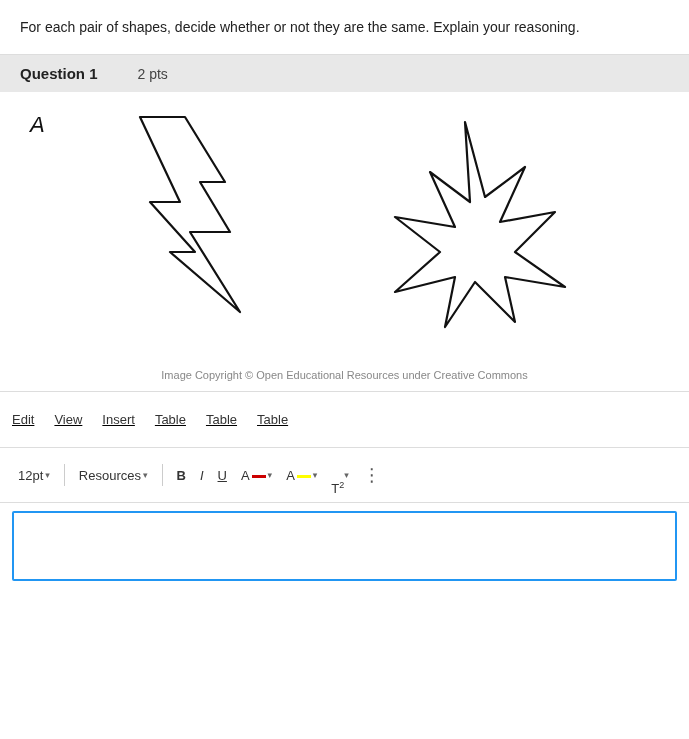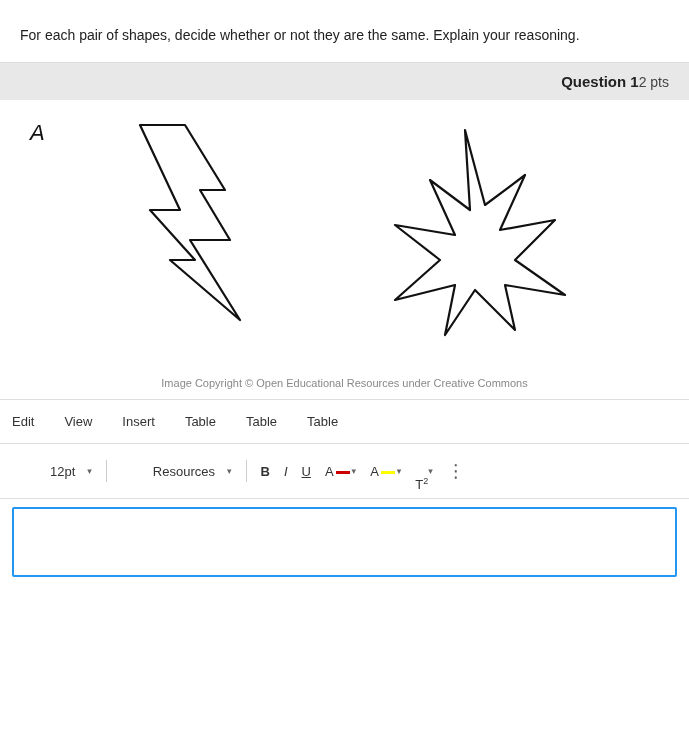--- a/index.html
+++ b/index.html
@@ -5,38 +5,39 @@
     * { box-sizing: border-box; margin: 0; padding: 0; }
     body {
       font-family: Arial, sans-serif;
       background: #fff;
       width: 689px;
       min-height: 739px;
       overflow-x: hidden;
     }
 
     .intro-text {
-      padding: 25px 20px 16px 20px;
+      padding: 17px 20px 16px 20px;
       font-size: 14px;
       color: #222;
       line-height: 1.5;
     }
 
     .divider {
       border: none;
       border-top: 1px solid #ddd;
       margin: 0;
     }
 
     .question-header {
       display: flex;
-      justify-content: flex-end;
+      justify-content: flex-start;
       align-items: center;
       background: #e8e8e8;
       padding: 10px 20px;
+      gap: 40px;
     }
 
     .question-title {
       font-size: 15px;
       font-weight: bold;
       color: #222;
     }
 
     .question-pts {
       font-size: 14px;
@@ -76,24 +77,25 @@
     .image-copyright {
       font-size: 11px;
       color: #888;
       margin-top: 17px;
       text-align: center;
     }
 
     .editor-menubar {
       display: flex;
       align-items: center;
-      padding: 14px 12px;
+      padding: 20px 12px;
       border-top: 1px solid #ddd;
-      gap: 30px;
-      background: #fff;
+      gap: 20px;
+      background: #fff;
+      text-decoration: underline;
     }
 
     .menu-item {
       font-size: 13px;
       color: #333;
       cursor: pointer;
     }
 
     .editor-toolbar {
       display: flex;
@@ -120,27 +122,26 @@
       border-radius: 3px;
       font-size: 13px;
       color: #333;
       background: none;
       border: none;
     }
 
     .toolbar-select {
       display: flex;
       align-items: center;
-      gap: 12px;
+      gap: 2px;
       cursor: pointer;
       font-size: 13px;
       color: #333;
       padding: 3px 6px;
       border-radius: 3px;
-      margin-left: 32px;
     }
 
     .chevron {
       font-size: 9px;
       color: #666;
     }
 
     .bold-btn { font-weight: bold; }
     .italic-btn { font-style: italic; }
     .underline-btn { text-decoration: underline; }

